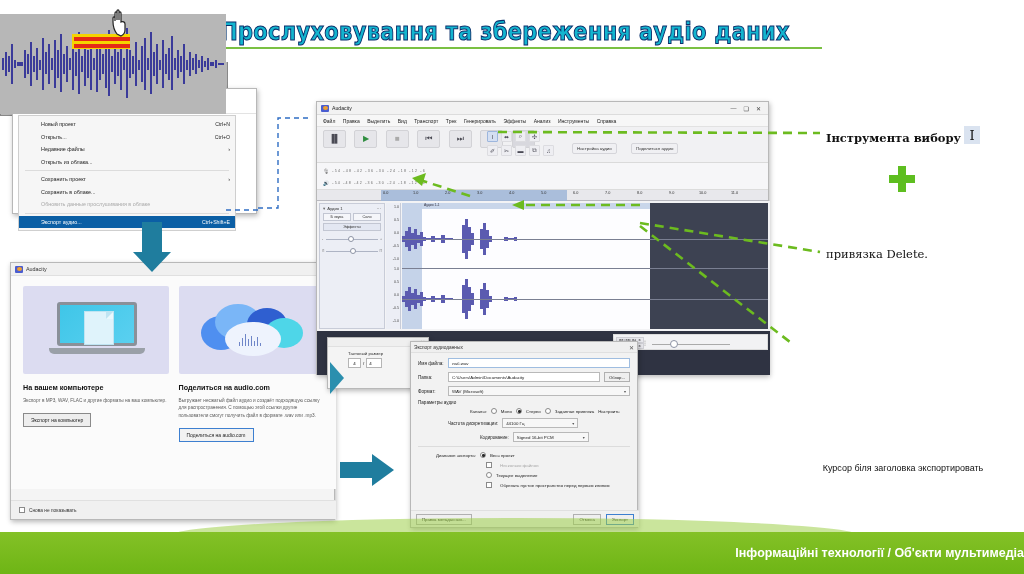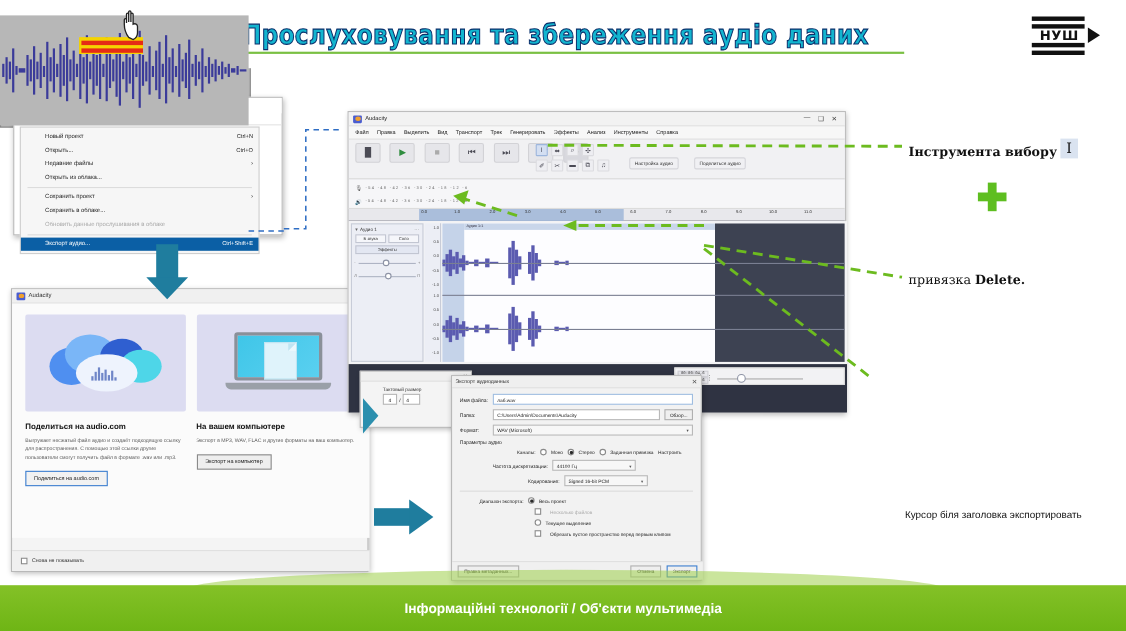--- a/index.html
+++ b/index.html
@@ -46,21 +46,21 @@
   #logo-nush-arrow {
     position:absolute; left:51px; top:11px;
     width:0; height:0; border-left:11px solid #111;
     border-top:7px solid transparent; border-bottom:7px solid transparent;
   }
 
   
   #footer {
     position:absolute; left:0; bottom:0; width:1024px; height:42px;
     background:linear-gradient(180deg,#84c127 0%,#6eb515 100%);
-    display:flex; align-items:center; justify-content:center;
+    display:flex; align-items:center; justify-content:flex-end;
   }
   #footer-text { color:#fff; font-size:12.5px; font-weight:bold; }
   #footer-curve {
     position:absolute; left:170px; bottom:38px; width:690px; height:18px;
     background:#9ed04a; border-radius:50% 50% 0 0 / 100% 100% 0 0; opacity:.55;
   }
 
   
   .win { position:absolute; background:#f3f3f3; border:1px solid #b8b8b8;
          box-shadow:1px 2px 5px rgba(0,0,0,.28); }
@@ -248,41 +248,33 @@
   #an-tool { position:absolute; left:826px; top:131px; font-family:"DejaVu Serif", serif;
              font-weight:bold; font-size:11.5px; color:#111; }
   #an-tool-ibeam { position:absolute; left:964px; top:126px; width:16px; height:18px;
                    background:#dae3f0; display:flex; align-items:center; justify-content:center;
                    font-family:"DejaVu Serif", serif; font-size:13px; color:#111; }
   #an-plus { position:absolute; left:889px; top:166px; width:26px; height:26px; }
   #an-plus .h { position:absolute; left:0; top:9px; width:26px; height:8px; background:#5ebe20; }
   #an-plus .v { position:absolute; left:9px; top:0; width:8px; height:26px; background:#5ebe20; }
   #an-delete { position:absolute; left:826px; top:247px; font-family:"DejaVu Serif", serif;
                font-size:11.5px; color:#111; }
-  #an-delete b { font-weight:bold; }
+  #an-delete b { font-weight:normal; }
 
   svg.ovl { position:absolute; left:0; top:0; width:1024px; height:574px; pointer-events:none; }
 </style>
 </head>
 <body>
 
 <div id="header">
   <div id="logo-genesa">
     <span id="logo-genesa-text">Генеза</span>
   </div>
   <div id="header-title">Прослуховування та збереження аудіо даних</div>
   <div id="header-underline"></div>
-  <div id="logo-nush">
-    <div class="bar b1"></div>
-    <div class="bar b2"></div>
-    <div id="logo-nush-text">НУШ</div>
-    <div class="bar b3"></div>
-    <div class="bar b4"></div>
-    <div id="logo-nush-arrow"></div>
-  </div>
 </div>
 
 <div class="win" id="w-filemenu">
   <div id="fm-titlebar">
     <span class="ico-audacity"></span>
     <span class="t">Audacity</span>
   </div>
   <div id="fm-menubar">
     <span class="mi active">Файл</span>
     <span class="mi">Правка</span>
@@ -328,20 +320,33 @@
 </div>
 
 <div class="win" id="w-exportchoice">
   <div id="ec-title">
     <span class="ico-audacity"></span>
     <span>Audacity</span>
     <span class="x">✕</span>
   </div>
   <div id="ec-body">
     <div class="ec-cols">
+      <div class="ec-col">
+        <div class="ec-art">
+          <div class="laptop">
+            <div class="lap-screen">
+              <div class="lap-doc"></div>
+            </div>
+            <div class="lap-base"></div>
+          </div>
+        </div>
+        <div class="ec-h">На вашем компьютере</div>
+        <div class="ec-p">Экспорт в MP3, WAV, FLAC и другие форматы на ваш компьютер.</div>
+        <div class="ec-btn">Экспорт на компьютер</div>
+      </div>
       <div class="ec-col">
         <div class="ec-art">
           <div class="cloudgrp">
             <div class="cl" style="left:0;top:12px;width:40px;height:34px;background:#4f8ff0;"></div>
             <div class="cl" style="left:14px;top:0;width:46px;height:36px;background:#7ab6f7;"></div>
             <div class="cl" style="left:46px;top:4px;width:40px;height:32px;background:#2f5fd0;"></div>
             <div class="cl" style="left:64px;top:14px;width:38px;height:30px;background:#4ed6e8;"></div>
             <div class="cl" style="left:24px;top:18px;width:56px;height:34px;background:#eef3fd;"></div>
             <div style="position:absolute;left:38px;top:30px;display:flex;align-items:flex-end;gap:1.5px;height:12px;">
               <span style="width:1.5px;height:4px;background:#6f86c8;"></span>
@@ -351,33 +356,20 @@
               <span style="width:1.5px;height:10px;background:#6f86c8;"></span>
               <span style="width:1.5px;height:5px;background:#6f86c8;"></span>
               <span style="width:1.5px;height:9px;background:#6f86c8;"></span>
               <span style="width:1.5px;height:3px;background:#6f86c8;"></span>
             </div>
           </div>
         </div>
         <div class="ec-h">Поделиться на audio.com</div>
         <div class="ec-p">Выгружает несжатый файл аудио и создаёт подходящую ссылку для распространения. С помощью этой ссылки другие пользователи смогут получить файл в формате .wav или .mp3.</div>
         <div class="ec-btn primary">Поделиться на audio.com</div>
-      </div>
-      <div class="ec-col">
-        <div class="ec-art">
-          <div class="laptop">
-            <div class="lap-screen">
-              <div class="lap-doc"></div>
-            </div>
-            <div class="lap-base"></div>
-          </div>
-        </div>
-        <div class="ec-h">На вашем компьютере</div>
-        <div class="ec-p">Экспорт в MP3, WAV, FLAC и другие форматы на ваш компьютер.</div>
-        <div class="ec-btn">Экспорт на компьютер</div>
       </div>
     </div>
   </div>
   <div id="ec-foot">
     <span class="cbx"></span>
     <span>Снова не показывать</span>
   </div>
 </div>
 
 <div class="win" id="w-audacity">

